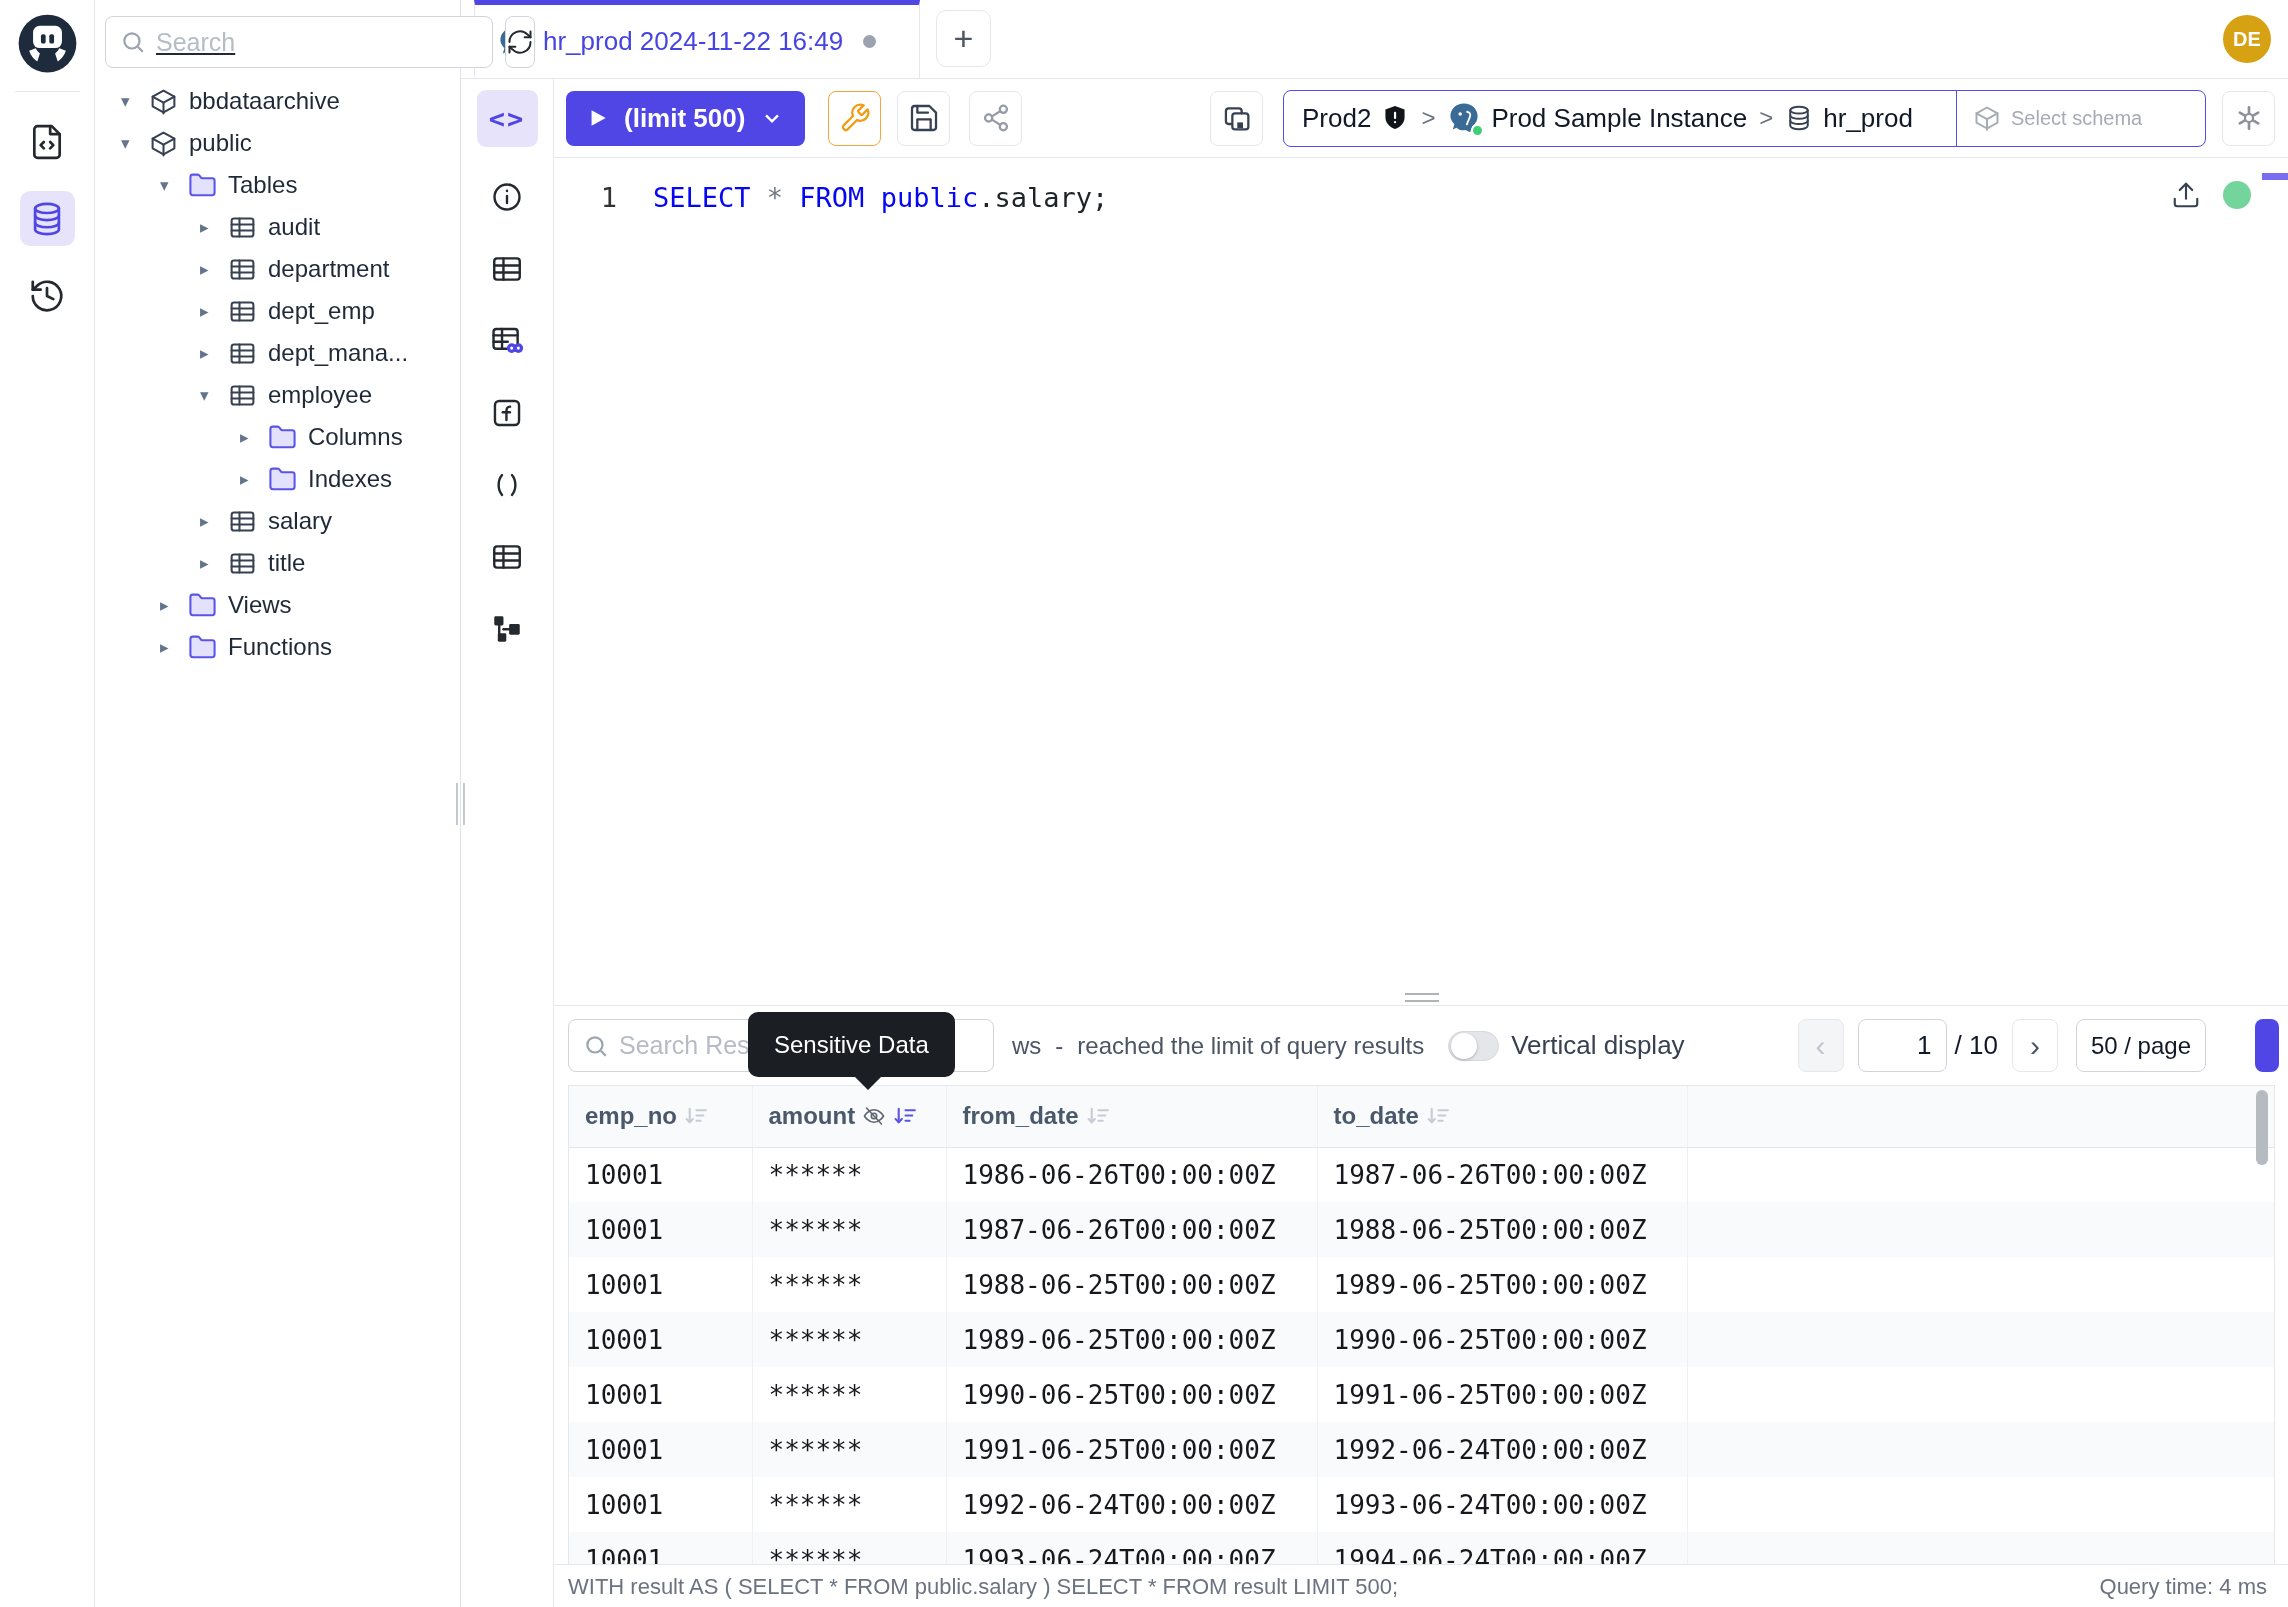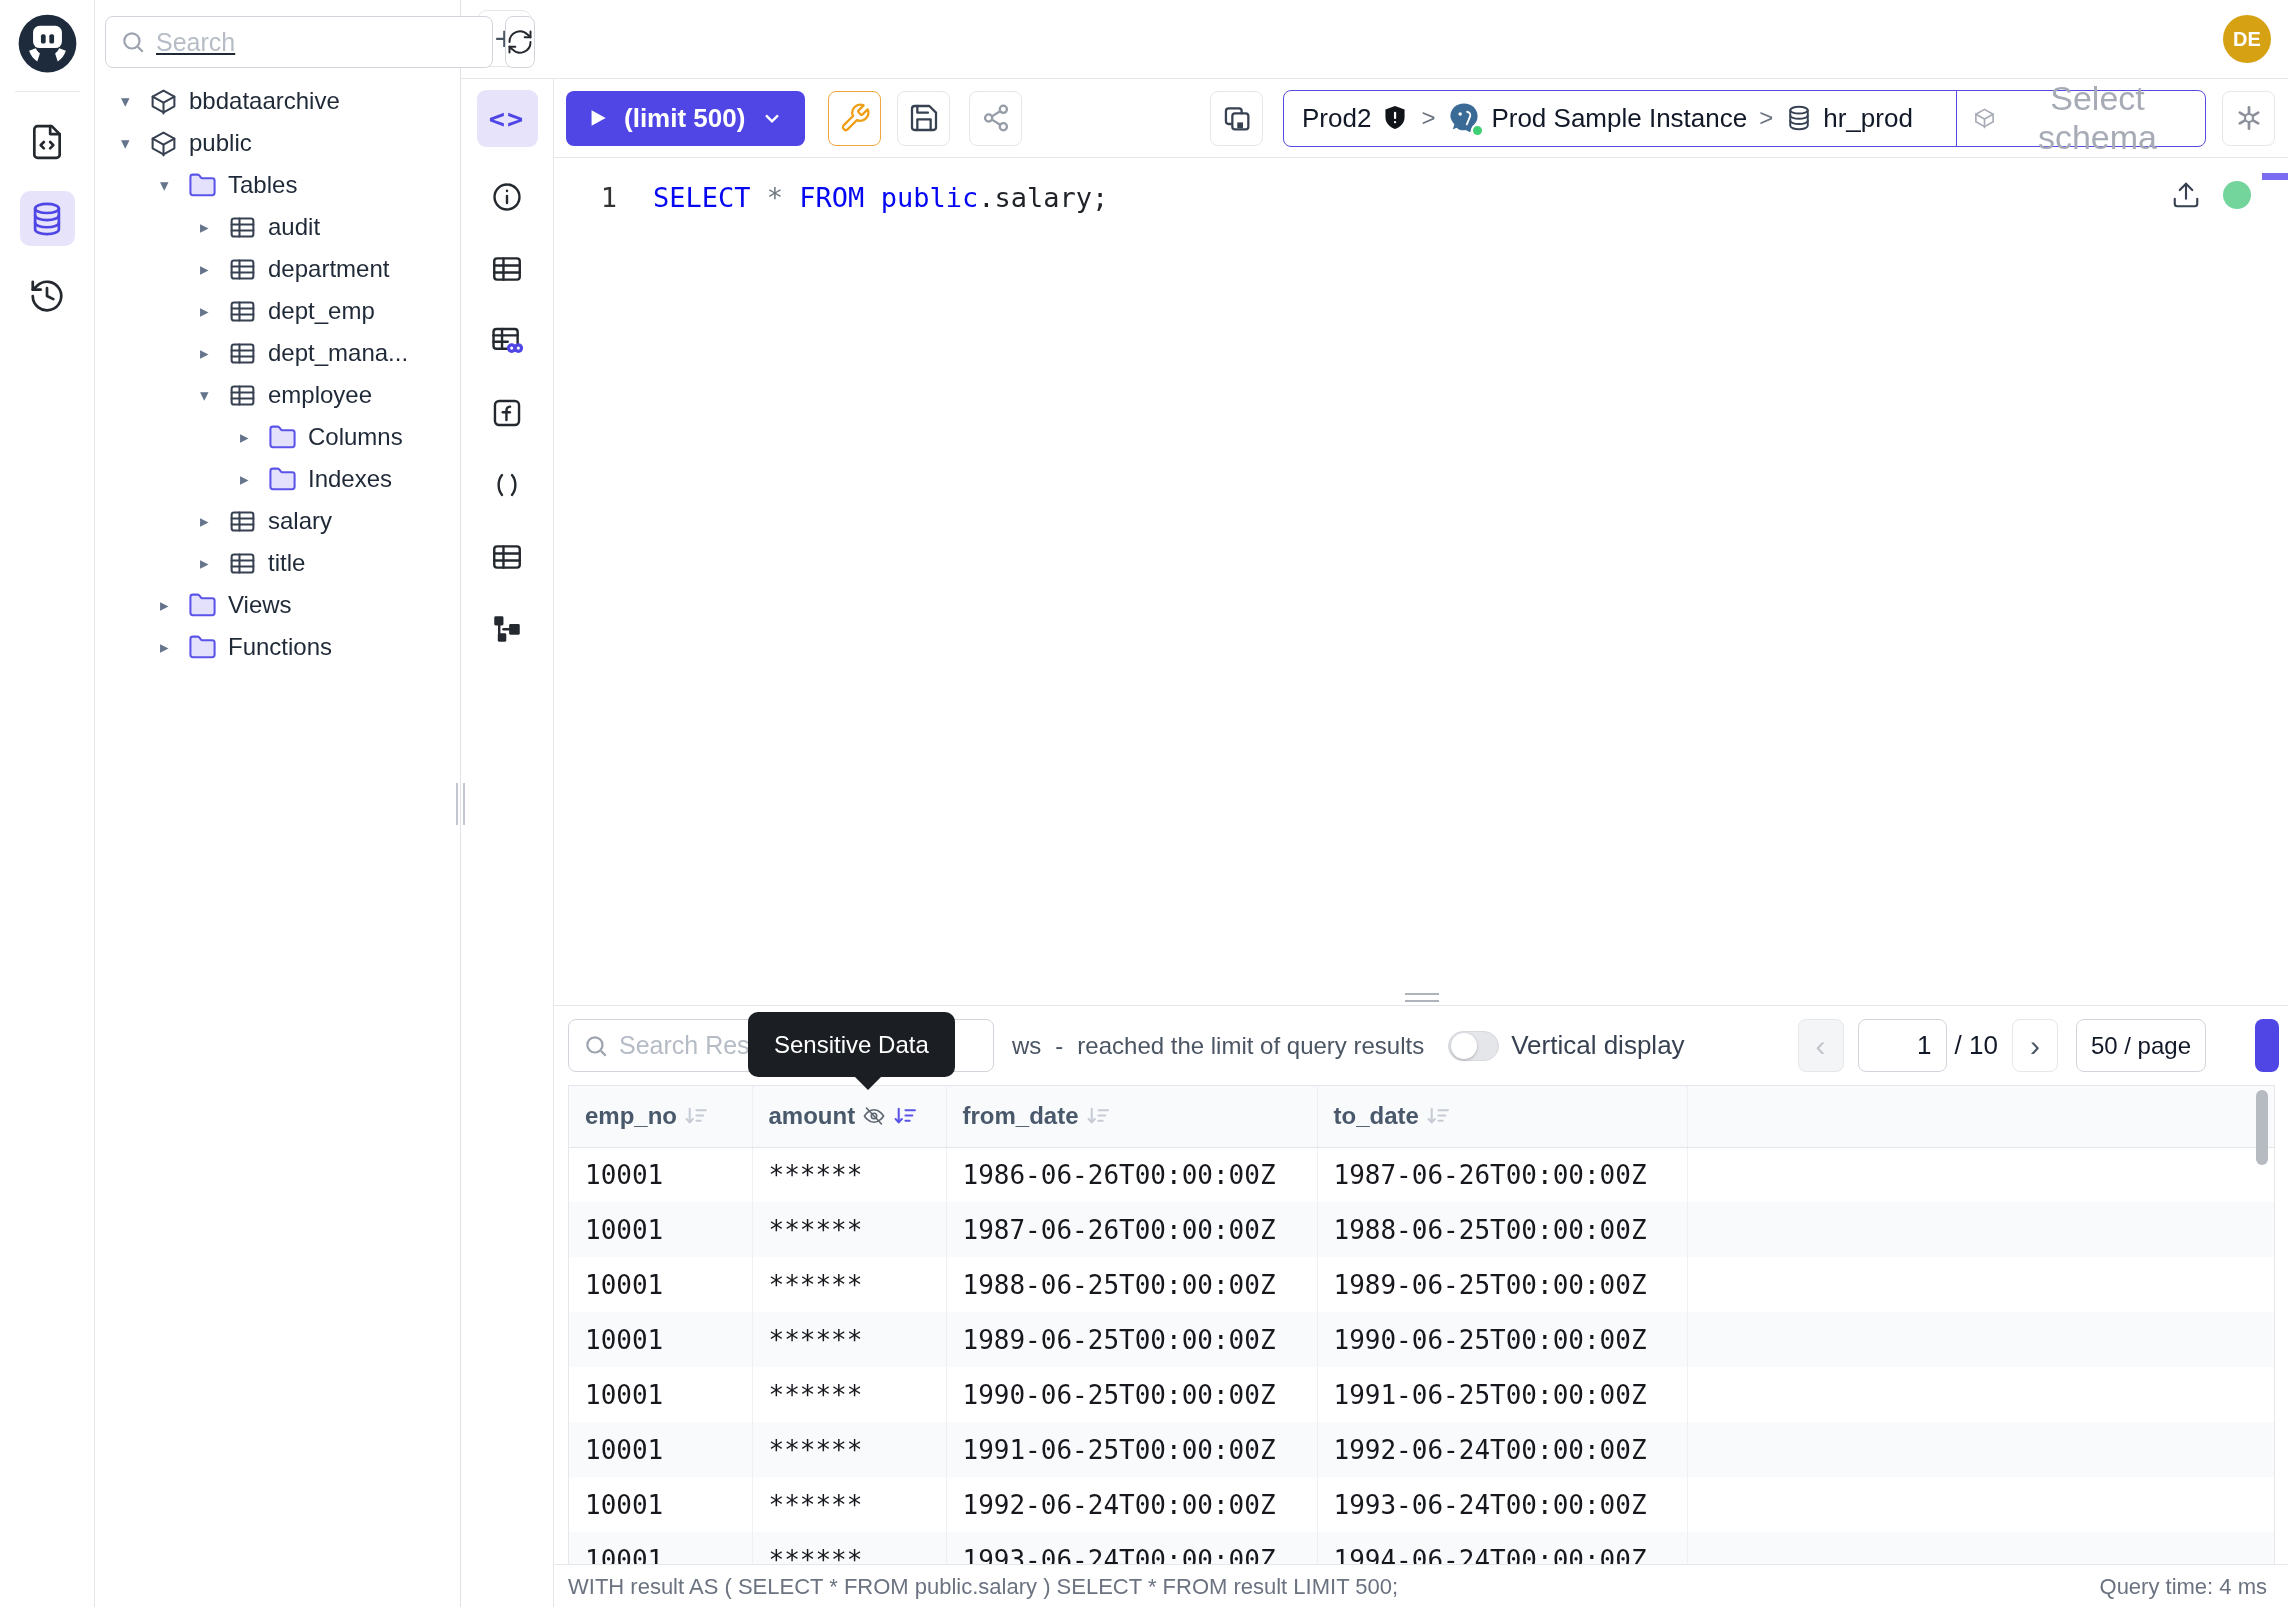--- a/index.html
+++ b/index.html
@@ -70,21 +70,21 @@
   .run-btn svg{width:26px;height:26px;}
   .tool-btn{width:53px;height:55px;border:1px solid var(--border);border-radius:8px;display:flex;align-items:center;justify-content:center;background:#fff;}
   .tool-btn svg.ic{width:32px;height:32px;}
   .wrench-btn{border:1.5px solid #f2a73d;color:#ef9d13;margin-left:23px;}
   .save-btn{margin-left:16px;color:#374151;}
   .share-btn{margin-left:19px;color:#959ca6;}
   .batch-btn{margin-left:auto;color:#374151;border:1px solid var(--border);}
   .context-group{height:57px;margin-left:20px;border:1.5px solid #554be4;border-radius:8px;display:flex;align-items:stretch;width:923px;}
   .crumb{flex:1;display:flex;align-items:center;gap:10px;padding:0 18px;font-size:26px;color:#111827;white-space:nowrap;overflow:hidden;}
   .crumb .sep{color:#6b7280;font-size:24px;margin:0 2px;}
-  .schema-select{width:249px;border-left:1.5px solid #554be4;display:flex;align-items:center;gap:10px;padding:0 16px;color:#a6abb5;font-size:34px;}
+  .schema-select{width:249px;border-left:1.5px solid #554be4;display:flex;align-items:center;gap:10px;padding:0 16px;color:#a6abb5;font-size:20px;}
   .schema-select svg.ic{width:28px;height:28px;color:#a6abb5;}
   .ai-btn{margin-left:16px;color:#8b909a;}
 
   
   .editor{flex:1;position:relative;background:#fff;min-height:0;}
   .code-line{display:flex;padding-top:20px;font-family:"DejaVu Sans Mono",monospace;font-size:27px;line-height:40px;}
   .code-line .ln{width:63px;text-align:right;color:#333;flex:0 0 63px;}
   .code-line .code{margin-left:36px;white-space:pre;}
   .tok-keyword{color:#0507f2;}
   .tok-operator{color:#6e7781;}
@@ -471,20 +471,27 @@
             </svg>
           </span>
     <span class="tlabel">Functions</span>
   </div>
       </div>
     <div class="v-handle"></div>
   </aside>
 
   <main class="main">
     <div class="tabbar">
+      <div class="tab">
+        <svg class="ic" style="width:34px;height:34px" viewBox="0 0 34 34" width="34" height="34">
+            <use href="#i-elephant"></use>
+          </svg>
+        <span class="tab-label">hr_prod 2024-11-22 16:49</span>
+        <span class="dot"></span>
+      </div>
       <button class="add-tab">+</button>
       <div class="avatar">DE</div>
     </div>
 
     <div class="content-row">
 
       <div class="editor-rail">
         <button class="code-toggle">&lt;&gt;</button>
         <div id="rail-icons" style="display:flex;flex-direction:column;align-items:center">
             <button class="rail-icon">

